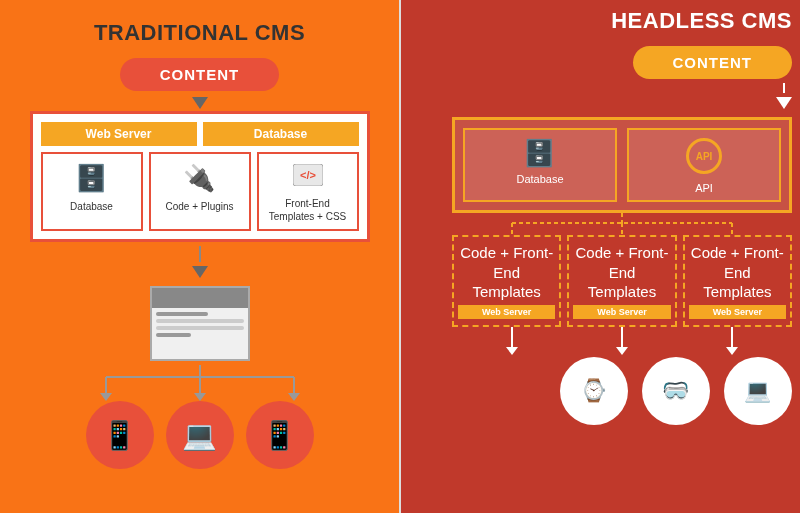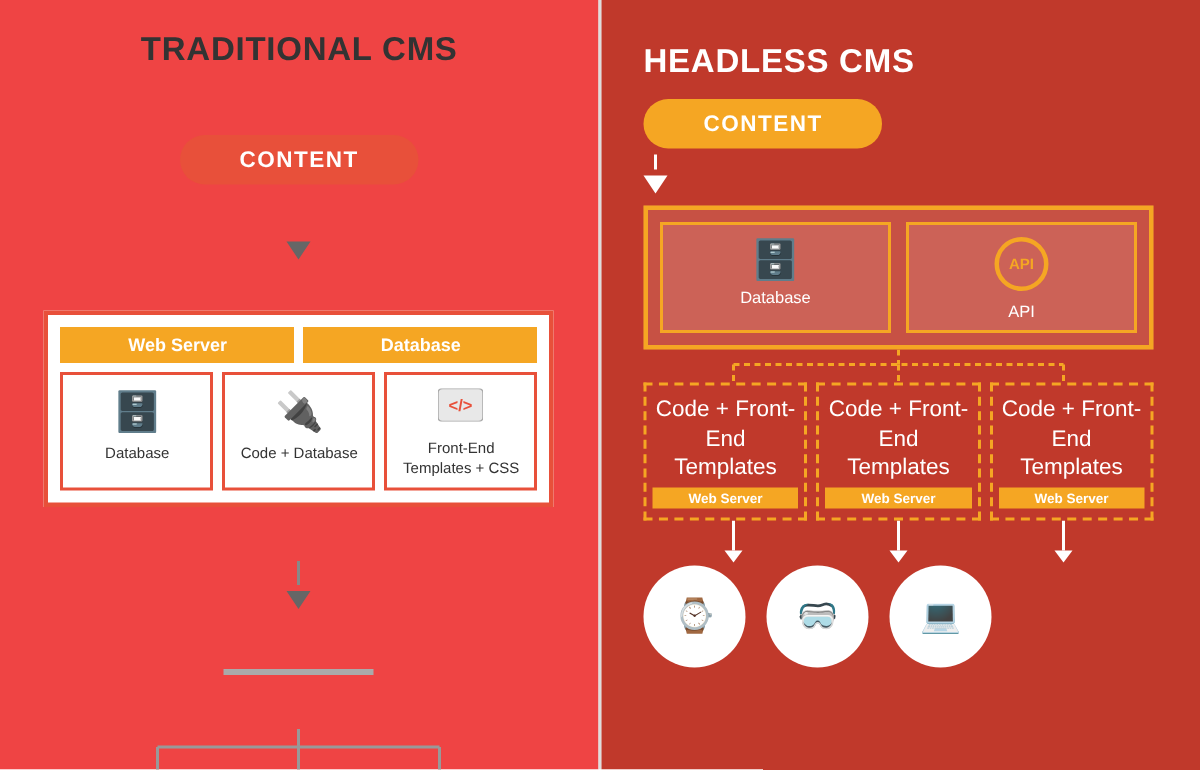--- a/index.html
+++ b/index.html
@@ -6,35 +6,34 @@
     body {
       width: 800px;
       height: 513px;
       font-family: Arial, sans-serif;
       display: flex;
       overflow: hidden;
     }
     .left-panel {
       width: 400px;
       height: 513px;
-      background: #ef4444;
+      background: #f97316;
       padding: 20px;
       display: flex;
       flex-direction: column;
       align-items: center;
-      gap: 32px;
     }
     .right-panel {
       width: 400px;
       height: 513px;
       background: #c0392b;
-      padding: 28px;
-      display: flex;
-      flex-direction: column;
-      align-items: flex-start;
+      padding: 8px;
+      display: flex;
+      flex-direction: column;
+      align-items: flex-end;
     }
     h1 {
       font-size: 22px;
       font-weight: 900;
       color: #333;
       margin-bottom: 12px;
       text-align: center;
       letter-spacing: 0.5px;
     }
     h1.white { color: #fff; }
@@ -253,21 +252,21 @@
     </div>
     <div class="trad-icons-row">
 
       <div class="trad-icon-box">
         <span class="icon-db">🗄️</span>
         <span>Database</span>
       </div>
 
       <div class="trad-icon-box">
         <span class="icon-plugin">🔌</span>
-        <span>Code + Database</span>
+        <span>Code + Plugins</span>
       </div>
 
       <div class="trad-icon-box">
         <span class="icon-code">
           <svg width="30" height="22" viewBox="0 0 30 22">
             <rect x="0" y="0" width="30" height="22" rx="3" fill="#e8e8e8" stroke="#aaa" stroke-width="1"></rect>
             <text x="15" y="15" font-size="11" fill="#e8503a" text-anchor="middle" font-weight="bold">&lt;/&gt;</text>
           </svg>
         </span>
         <span>Front-End<br>Templates + CSS</span>

